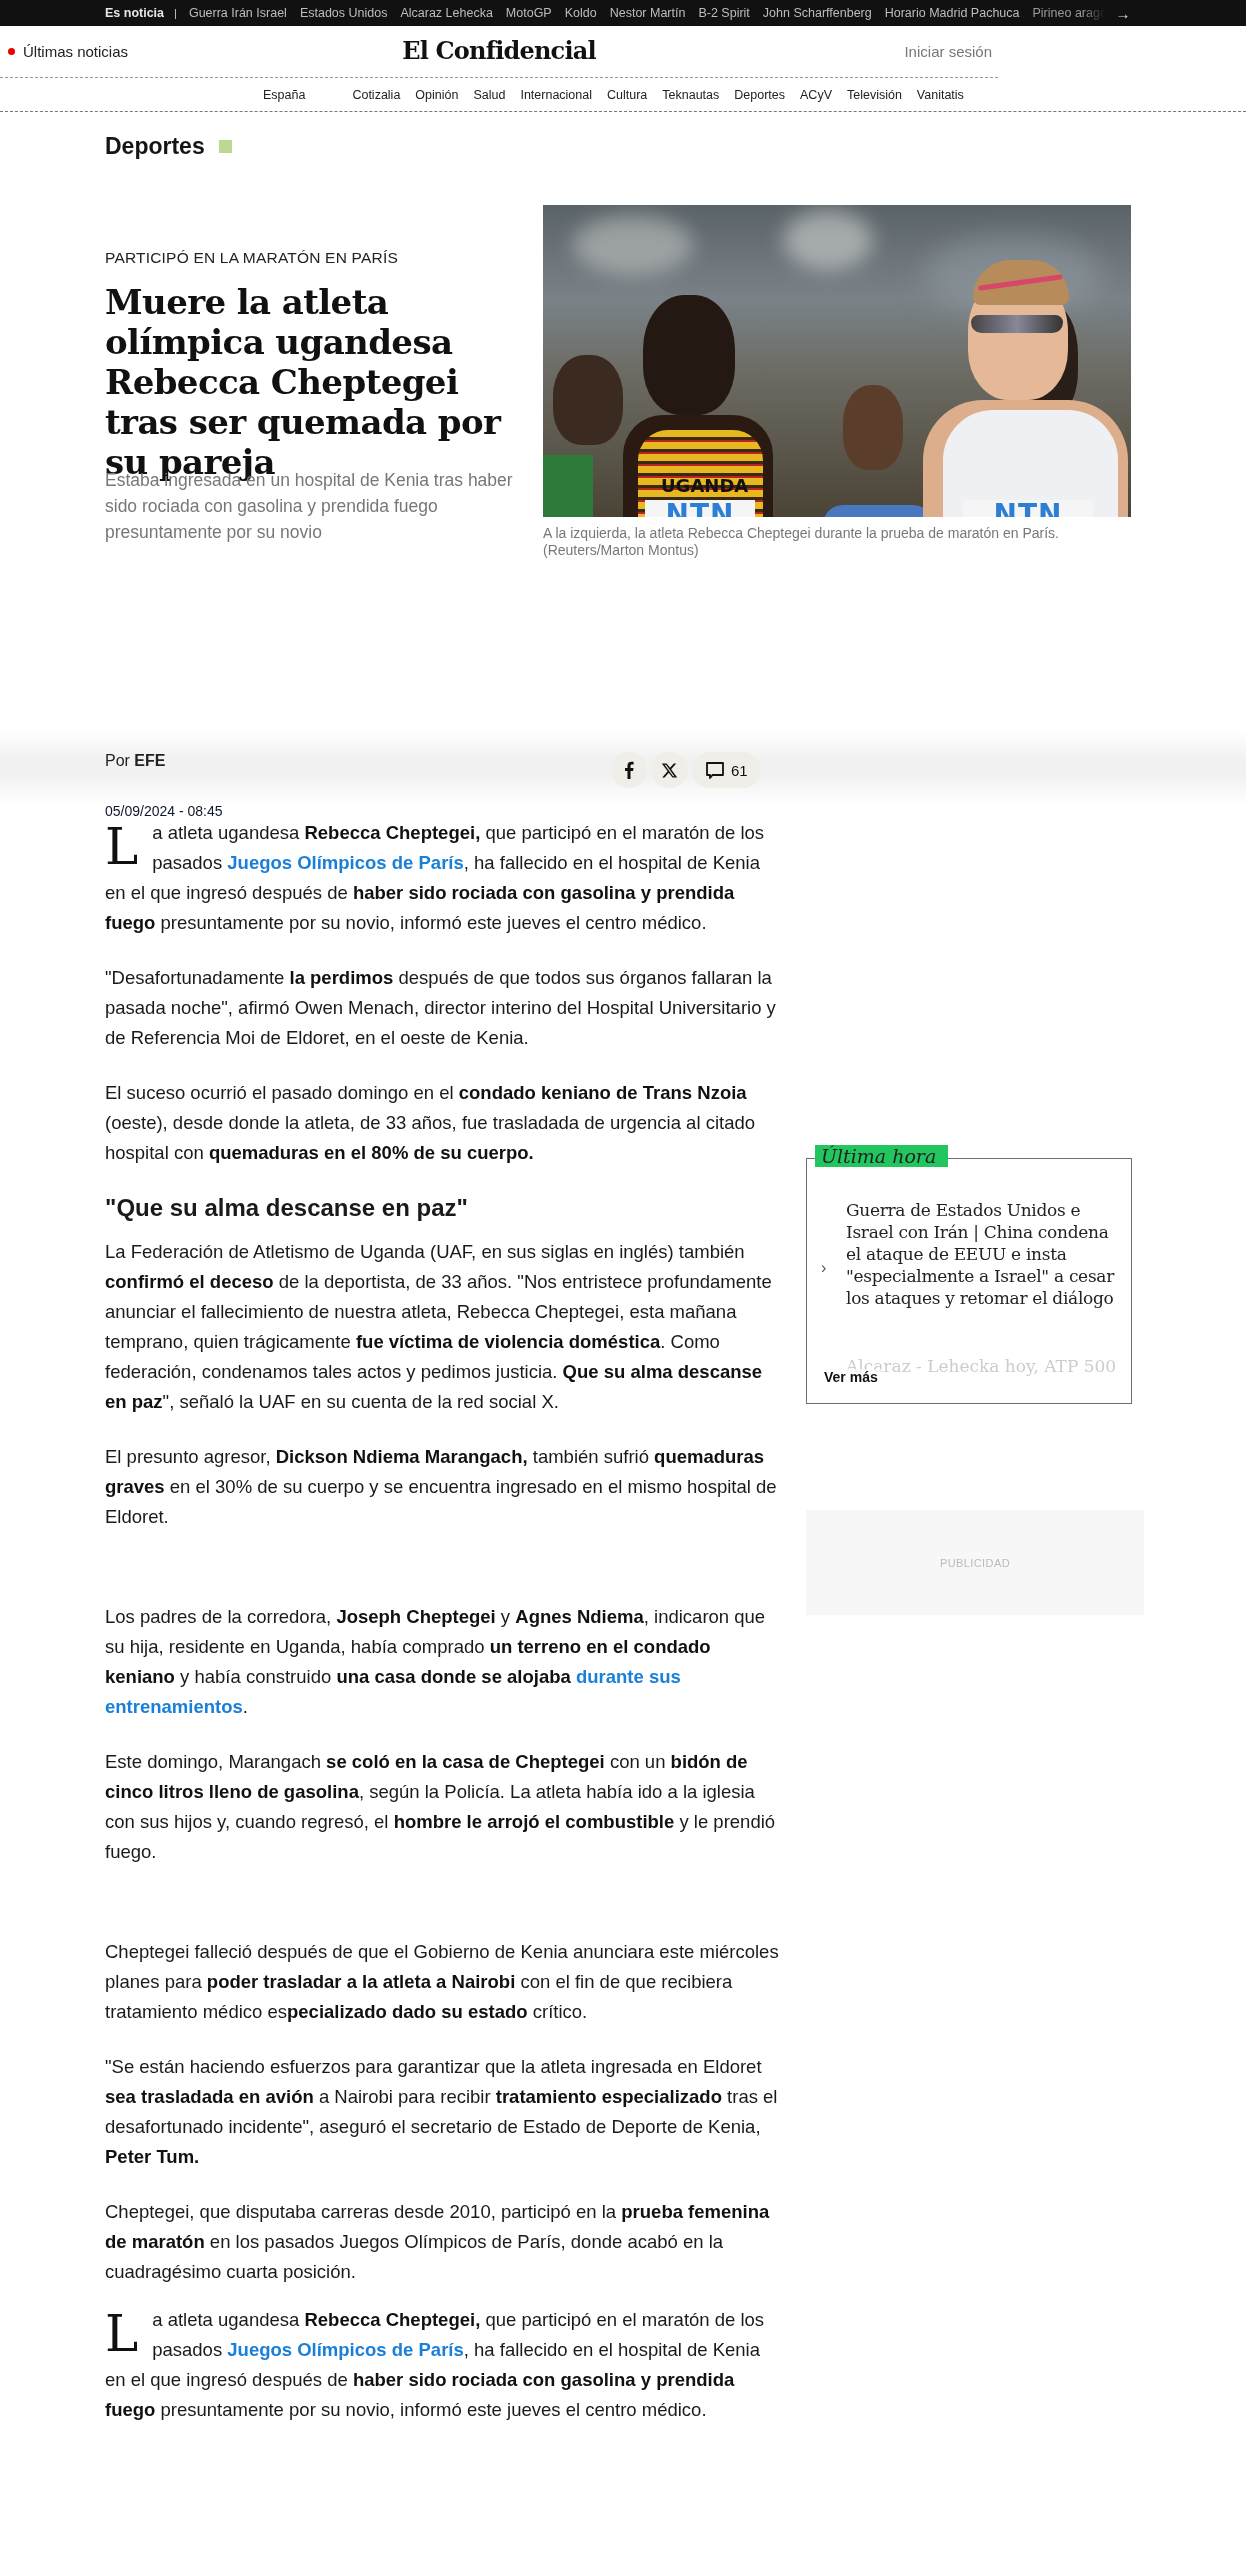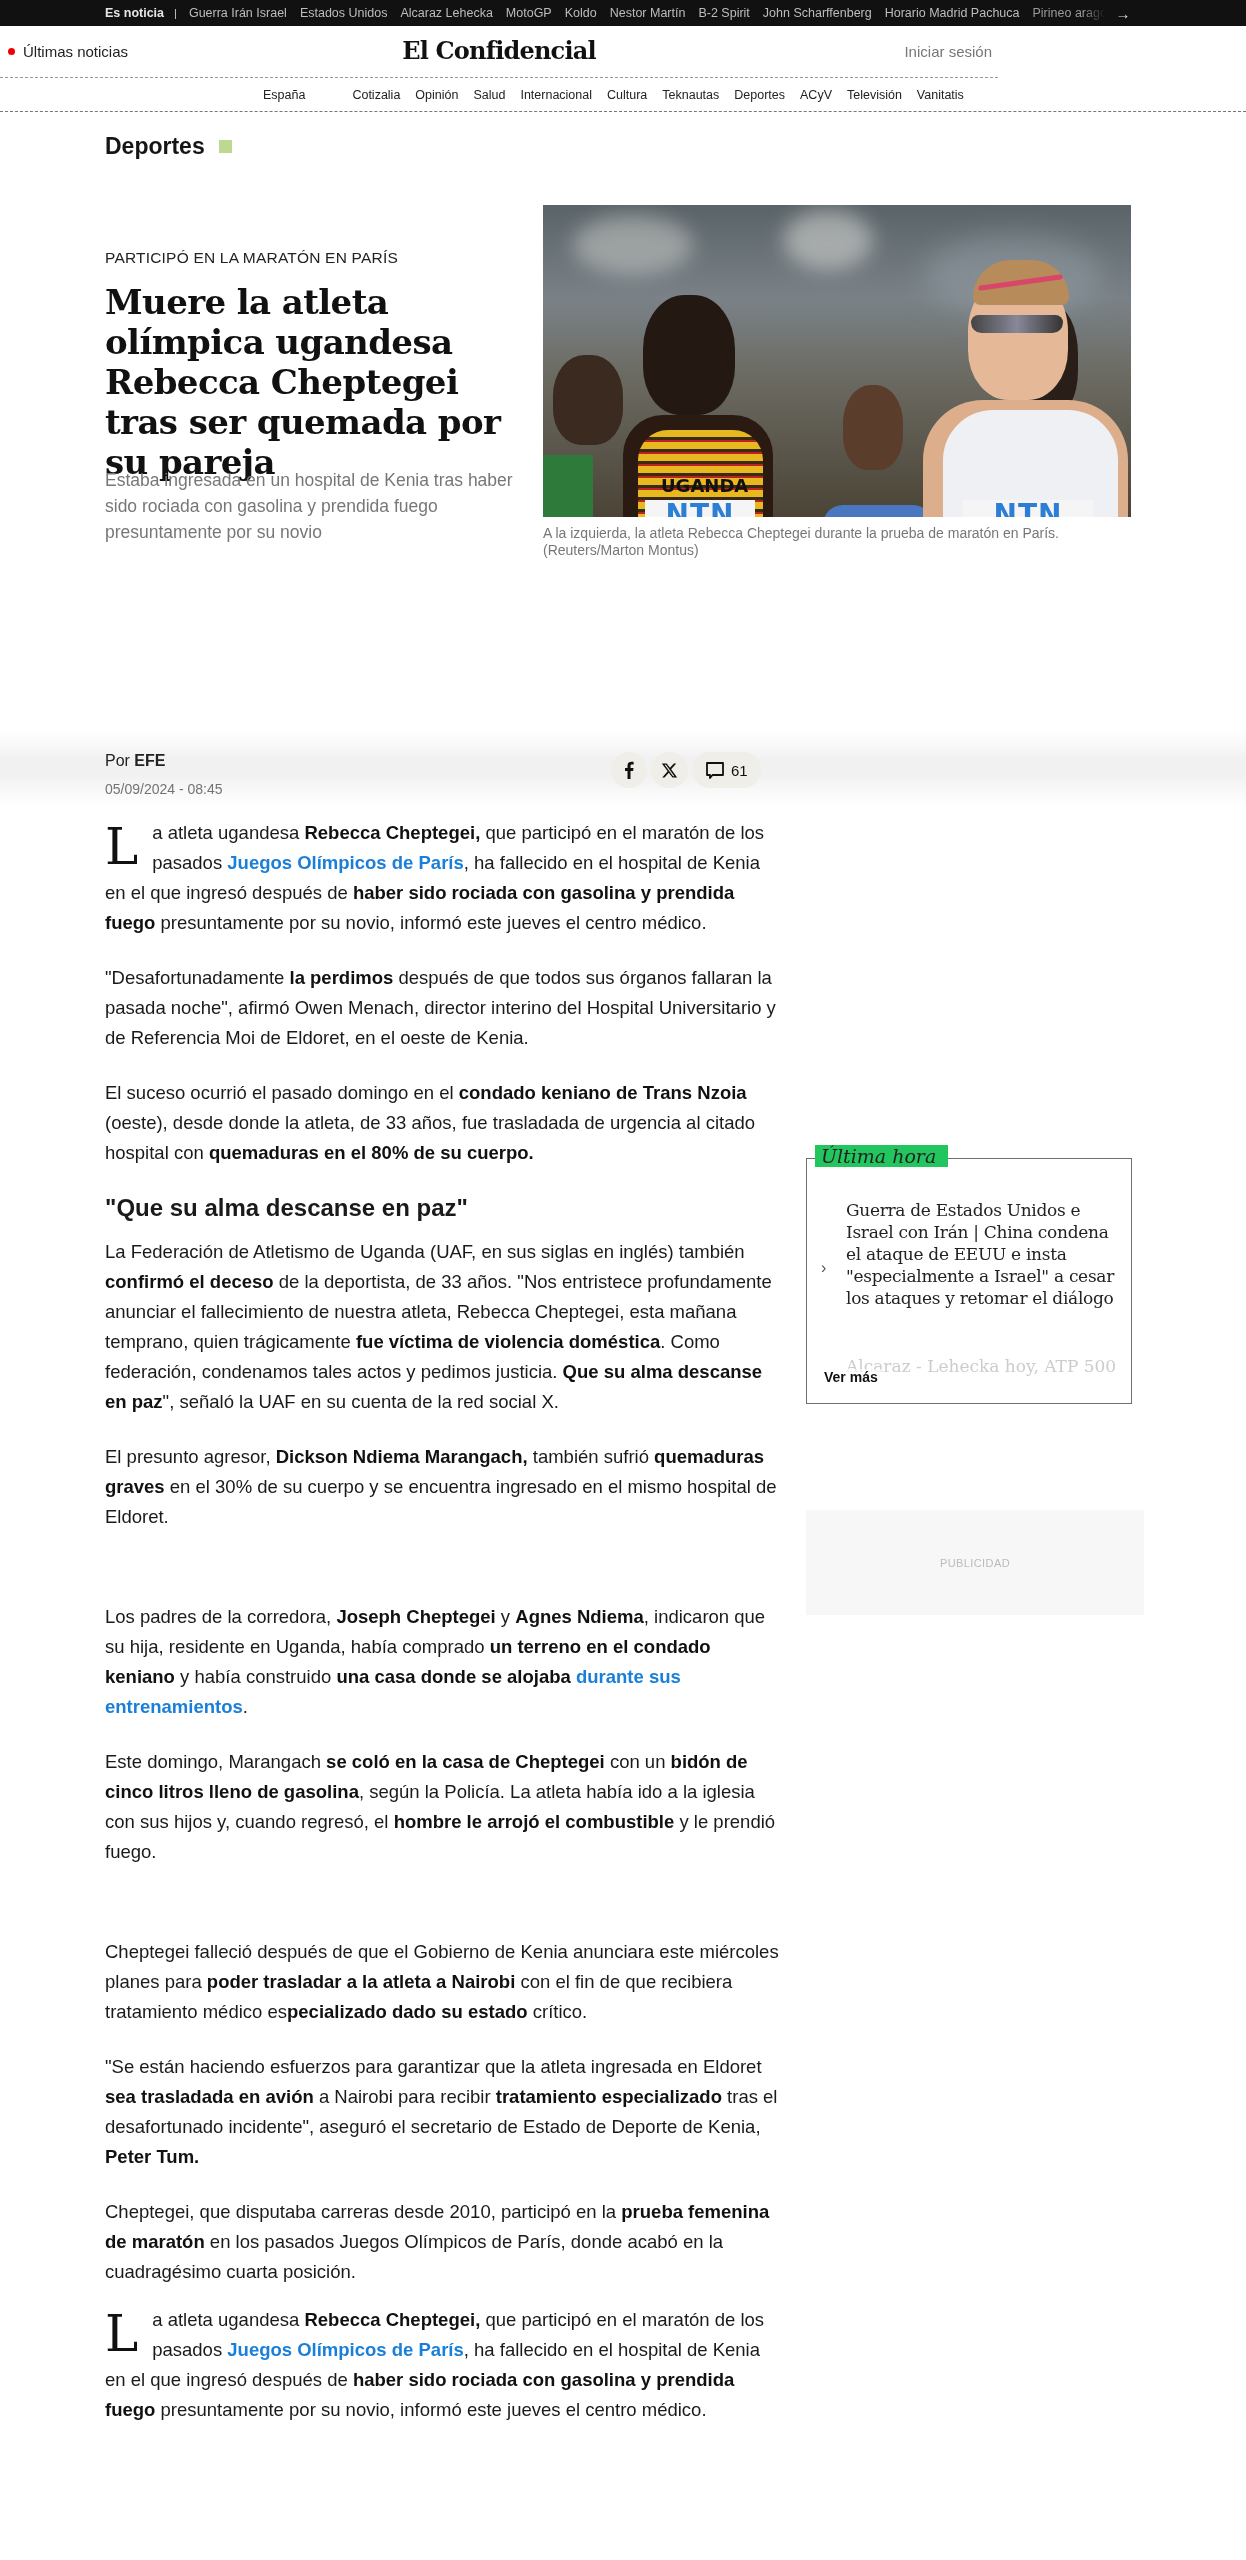--- a/index.html
+++ b/index.html
@@ -52,21 +52,21 @@
   .hero-img .bib .bud { background:#111; color:#fff; font-size: 11px; line-height: 17px; margin-top: 3px; }
   .hero-img .glasses { position:absolute; height: 18px; border-radius: 10px 10px 14px 14px; background: linear-gradient(90deg,#444,#889,#333); }
   .hero-img .band { position:absolute; height: 5px; background: #d8466a; border-radius: 3px; transform: rotate(-8deg); }
 
   .caption { margin-top: 8px; font-size: 14px; line-height: 17px; color: #777; width: 588px; }
 
   
   .share-band { position: absolute; left: 0; top: 730px; width: 1246px; height: 75px; background: linear-gradient(180deg, #fff 0%, #f1f1f1 40%, #f1f1f1 60%, #fff 100%); }
   .byline { position: absolute; left: 105px; top: 752px; font-size: 16px; color: #222; }
   .byline b { font-weight: bold; }
-  .pubdate { position: absolute; left: 105px; top: 781px; font-size: 14px; color: #737373; }
+  .pubdate { position: absolute; left: 105px; top: 803px; font-size: 14px; color: #0f172a; }
   .share { position: absolute; left: 611px; top: 752px; display: flex; gap: 4px; }
   .share .btn { height: 36px; min-width: 36px; border-radius: 18px; background: #efeee9; display: flex; align-items: center; justify-content: center; color: #111; font-size: 15px; padding: 0 10px; cursor: pointer; }
   .share .btn.comments { padding: 0 13px; gap: 6px; }
   .share .btn svg { display: block; }
 
   
   .article { position: absolute; left: 105px; top: 818px; width: 677px; font-size: 18.5px; line-height: 30px; color: #1a1a1a; }
   .article p { margin-bottom: 25px; }
   .article .dropcap { float: left; font-family: "DejaVu Serif", "Liberation Serif", serif; font-size: 50px; line-height: 50px; margin: 4px 14px 0 0; color: #111; }
   .article b { font-weight: bold; color: #111; }

